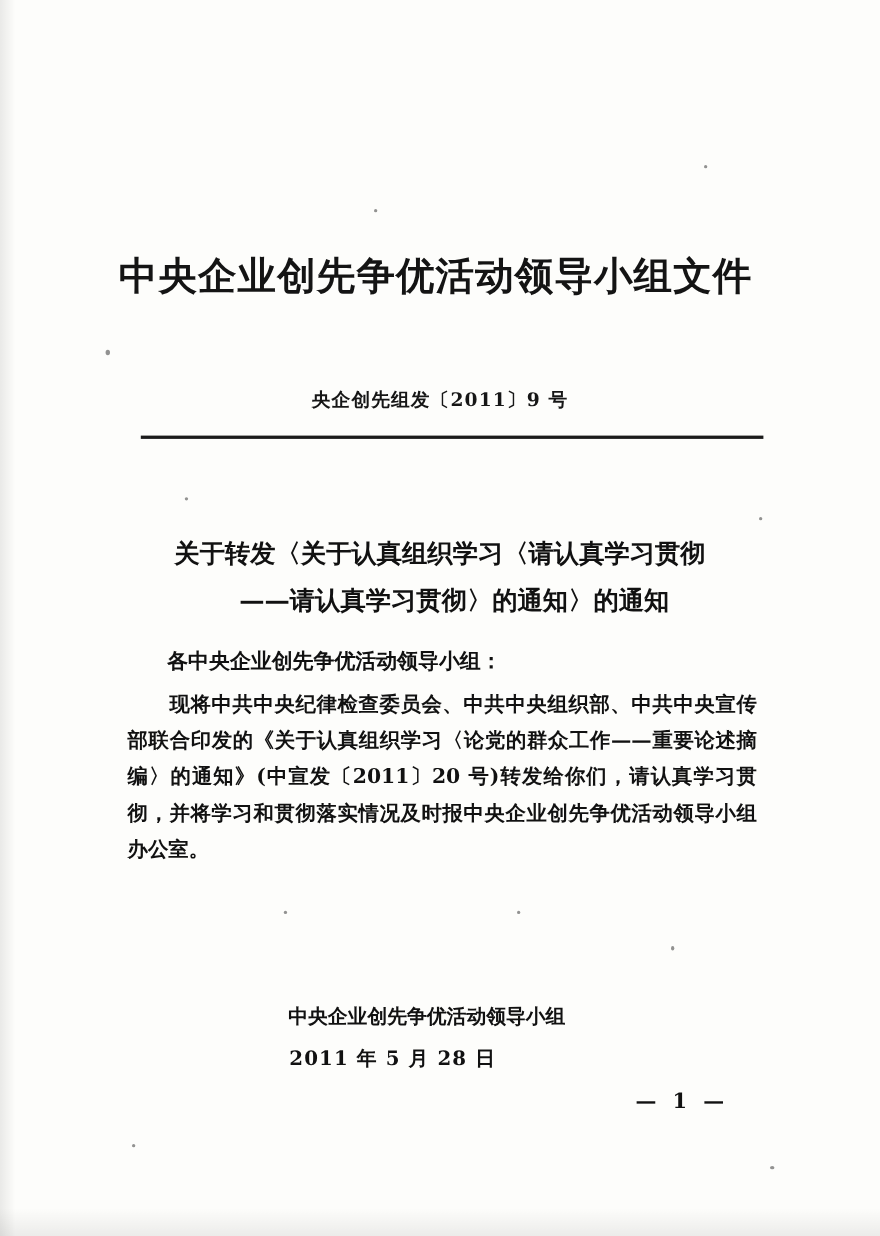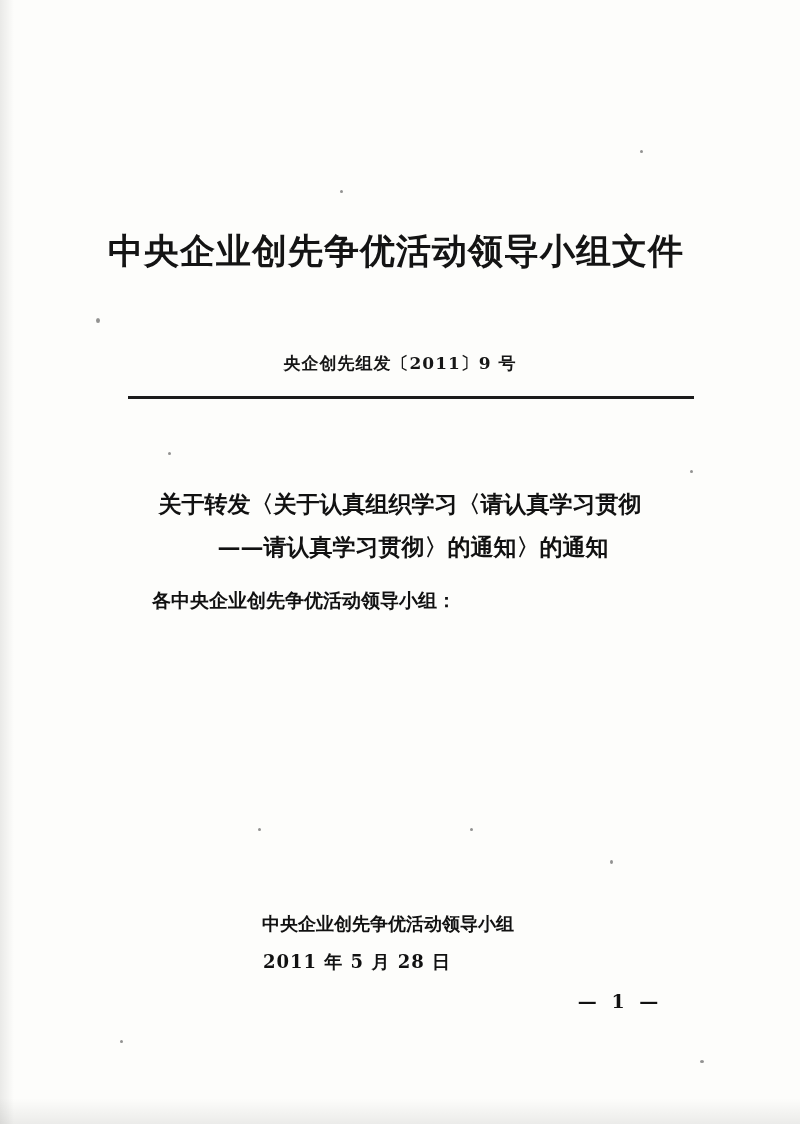--- a/index.html
+++ b/index.html
@@ -174,20 +174,21 @@
 
     <div class="rule"></div>
 
     <div class="title">
       <span>关于转发〈关于认真组织学习〈请认真学习贯彻</span>
       <span class="line2">——请认真学习贯彻〉的通知〉的通知</span>
     </div>
 
     <div class="salutation">各中央企业创先争优活动领导小组：</div>
 
+    <div class="para">现将中共中央纪律检查委员会、中共中央组织部、中共中央宣传部联合印发的《关于认真组织学习〈论党的群众工作——重要论述摘编〉的通知》(中宣发〔2011〕20 号)转发给你们，请认真学习贯彻，并将学习和贯彻落实情况及时报中央企业创先争优活动领导小组办公室。</div>
 
     <div class="signature">中央企业创先争优活动领导小组</div>
 
     <div class="sigdate">2011 年 5 月 28 日</div>
 
     <div class="pagenum">— 1 —</div>
   </div>
 
   <div class="speck" style="left:96px; top:318px; width:4px; height:5px;"></div>
   <div class="speck" style="left:610px; top:860px; width:3px; height:4px;"></div>

